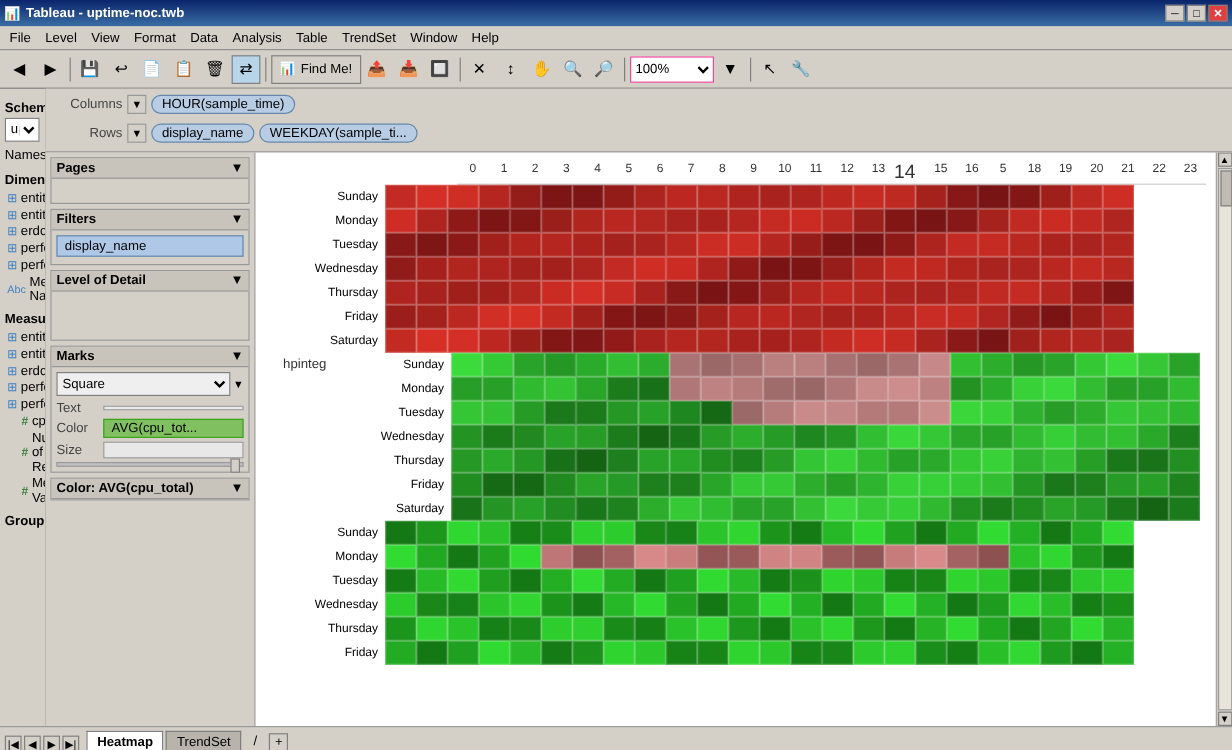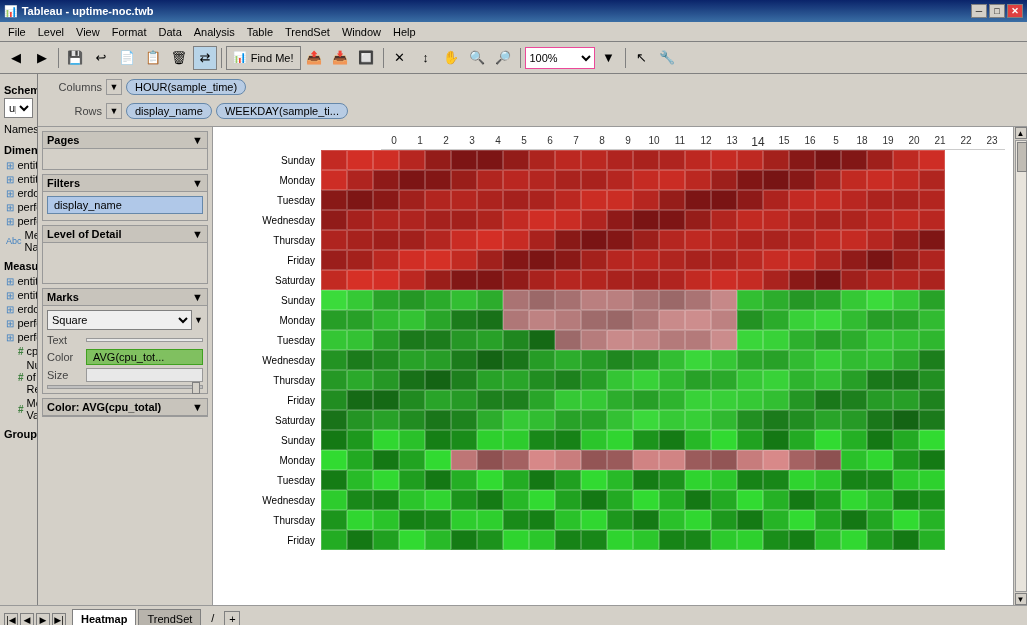--- a/index.html
+++ b/index.html
@@ -560,21 +560,21 @@
                   <div style="width:26px;text-align:center;font-size:10px;color:#333;border-bottom:1px solid #ccc;">4</div>
                   <div style="width:26px;text-align:center;font-size:10px;color:#333;border-bottom:1px solid #ccc;">5</div>
                   <div style="width:26px;text-align:center;font-size:10px;color:#333;border-bottom:1px solid #ccc;">6</div>
                   <div style="width:26px;text-align:center;font-size:10px;color:#333;border-bottom:1px solid #ccc;">7</div>
                   <div style="width:26px;text-align:center;font-size:10px;color:#333;border-bottom:1px solid #ccc;">8</div>
                   <div style="width:26px;text-align:center;font-size:10px;color:#333;border-bottom:1px solid #ccc;">9</div>
                   <div style="width:26px;text-align:center;font-size:10px;color:#333;border-bottom:1px solid #ccc;">10</div>
                   <div style="width:26px;text-align:center;font-size:10px;color:#333;border-bottom:1px solid #ccc;">11</div>
                   <div style="width:26px;text-align:center;font-size:10px;color:#333;border-bottom:1px solid #ccc;">12</div>
                   <div style="width:26px;text-align:center;font-size:10px;color:#333;border-bottom:1px solid #ccc;">13</div>
-                  <div style="width:26px;text-align:center;font-size:12px;color:#333;border-bottom:1px solid #ccc;">14</div>
+                  <div style="width:26px;font-size:16px;color:#333;border-bottom:1px solid #ccc;">14</div>
                   <div style="width:26px;text-align:center;font-size:10px;color:#333;border-bottom:1px solid #ccc;">15</div>
                   <div style="width:26px;text-align:center;font-size:10px;color:#333;border-bottom:1px solid #ccc;">16</div>
                   <div style="width:26px;text-align:center;font-size:10px;color:#333;border-bottom:1px solid #ccc;">5</div>
                   <div style="width:26px;text-align:center;font-size:10px;color:#333;border-bottom:1px solid #ccc;">18</div>
                   <div style="width:26px;text-align:center;font-size:10px;color:#333;border-bottom:1px solid #ccc;">19</div>
                   <div style="width:26px;text-align:center;font-size:10px;color:#333;border-bottom:1px solid #ccc;">20</div>
                   <div style="width:26px;text-align:center;font-size:10px;color:#333;border-bottom:1px solid #ccc;">21</div>
                   <div style="width:26px;text-align:center;font-size:10px;color:#333;border-bottom:1px solid #ccc;">22</div>
                   <div style="width:26px;text-align:center;font-size:10px;color:#333;border-bottom:1px solid #ccc;">23</div>
                 </div>
@@ -765,20 +765,23 @@
                       <div style="width:26px;height:20px;background:rgb(138,25,23);border:1px solid rgba(255,255,255,0.2);"></div>
                       <div style="width:26px;height:20px;background:rgb(120,20,20);border:1px solid rgba(255,255,255,0.2);"></div>
                       <div style="width:26px;height:20px;background:rgb(160,32,28);border:1px solid rgba(255,255,255,0.2);"></div>
                       <div style="width:26px;height:20px;background:rgb(177,37,31);border:1px solid rgba(255,255,255,0.2);"></div>
                       <div style="width:26px;height:20px;background:rgb(180,38,32);border:1px solid rgba(255,255,255,0.2);"></div>
                       <div style="width:26px;height:20px;background:rgb(171,35,30);border:1px solid rgba(255,255,255,0.2);"></div>
                     </div>
                   </div>
                 </div>
                 <div style="display:flex;align-items:flex-start;">
+                  <div style="width:55px;display:flex;align-items:flex-start;justify-content:flex-end;padding-right:4px;padding-top:4px;height:140px;">
+    <span style="font-size:11px;color:#333;writing-mode:horizontal-tb;">hpinteg</span>
+  </div>
                   <div style="display:flex;flex-direction:column;">
                     <div style="display:flex;align-items:center;">
                       <div style="width:100px;text-align:right;padding-right:6px;font-size:10px;height:20px;display:flex;align-items:center;justify-content:flex-end;">Sunday</div>
                       <div style="width:26px;height:20px;background:rgb(59,219,59);border:1px solid rgba(255,255,255,0.2);"></div>
                       <div style="width:26px;height:20px;background:rgb(53,201,53);border:1px solid rgba(255,255,255,0.2);"></div>
                       <div style="width:26px;height:20px;background:rgb(41,163,41);border:1px solid rgba(255,255,255,0.2);"></div>
                       <div style="width:26px;height:20px;background:rgb(37,151,37);border:1px solid rgba(255,255,255,0.2);"></div>
                       <div style="width:26px;height:20px;background:rgb(43,171,43);border:1px solid rgba(255,255,255,0.2);"></div>
                       <div style="width:26px;height:20px;background:rgb(50,190,50);border:1px solid rgba(255,255,255,0.2);"></div>
                       <div style="width:26px;height:20px;background:rgb(44,172,44);border:1px solid rgba(255,255,255,0.2);"></div>

